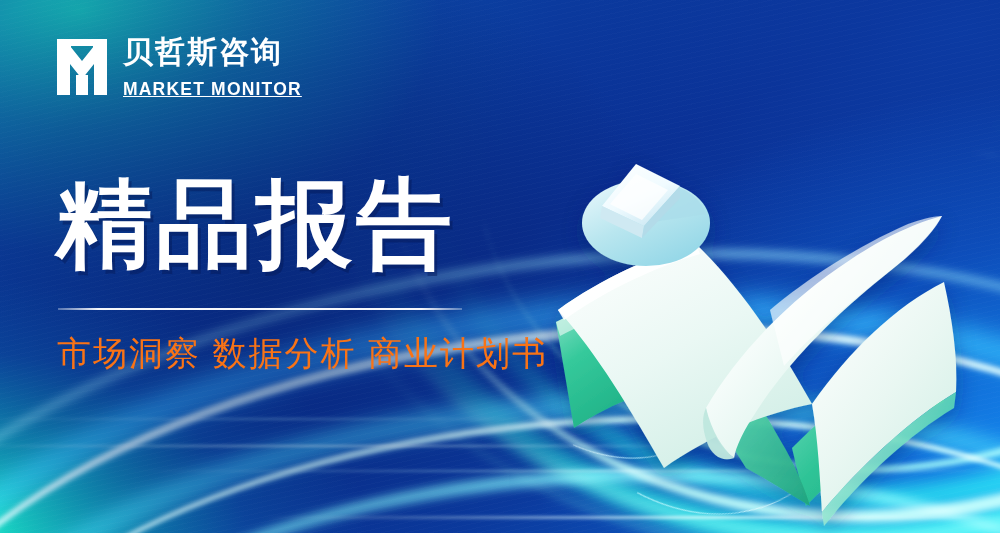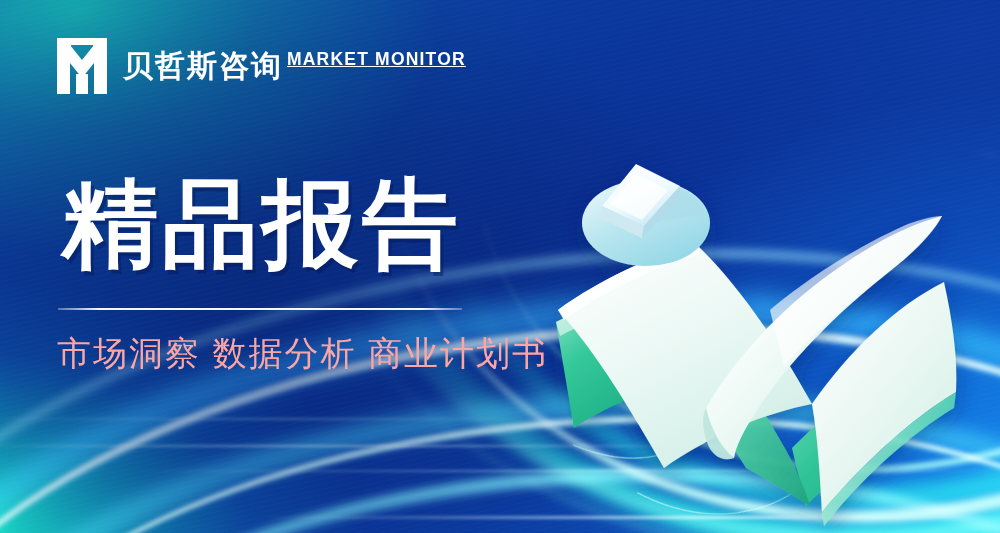--- a/index.html
+++ b/index.html
@@ -207,21 +207,21 @@
   
   .logo-lockup {
     position: absolute;
     left: 55px;
     top: 36px;
     display: flex;
     align-items: center;
     gap: 14px;
   }
   .logo-mark { width: 54px; height: 60px; display: block; }
-  .logo-text { display: flex; flex-direction: row; gap: 4px; }
+  .logo-text { display: flex; flex-direction: column; gap: 12px; }
   .logo-cn {
     color: #ffffff;
     font-size: 30px;
     font-weight: 700;
     letter-spacing: 2px;
     line-height: 1.05;
     white-space: nowrap;
   }
   .logo-en {
     color: #ffffff;
@@ -238,39 +238,38 @@
     position: absolute;
     left: 56px;
     top: 176px;
     color: #ffffff;
     font-size: 96px;
     font-weight: 700;
     letter-spacing: 4px;
     line-height: 1;
     white-space: nowrap;
     text-shadow: 3px 4px 0 rgba(5,24,86,0.45);
-    margin-left: 6px;
   }
 
   
   .divider {
     position: absolute;
     left: 58px;
     top: 308px;
     width: 404px;
     height: 2px;
     background: linear-gradient(90deg, rgba(255,255,255,0.30) 0%, rgba(255,255,255,0.96) 10%, rgba(255,255,255,0.96) 90%, rgba(255,255,255,0.30) 100%);
   }
 
   
   .subtitle {
     position: absolute;
     left: 57px;
     top: 333px;
-    color: #fca5a5;
+    color: #f97316;
     font-size: 34px;
     font-weight: 400;
     letter-spacing: 2px;
     line-height: 1.2;
     white-space: nowrap;
   }
 
   
   .book-art {
     position: absolute;

